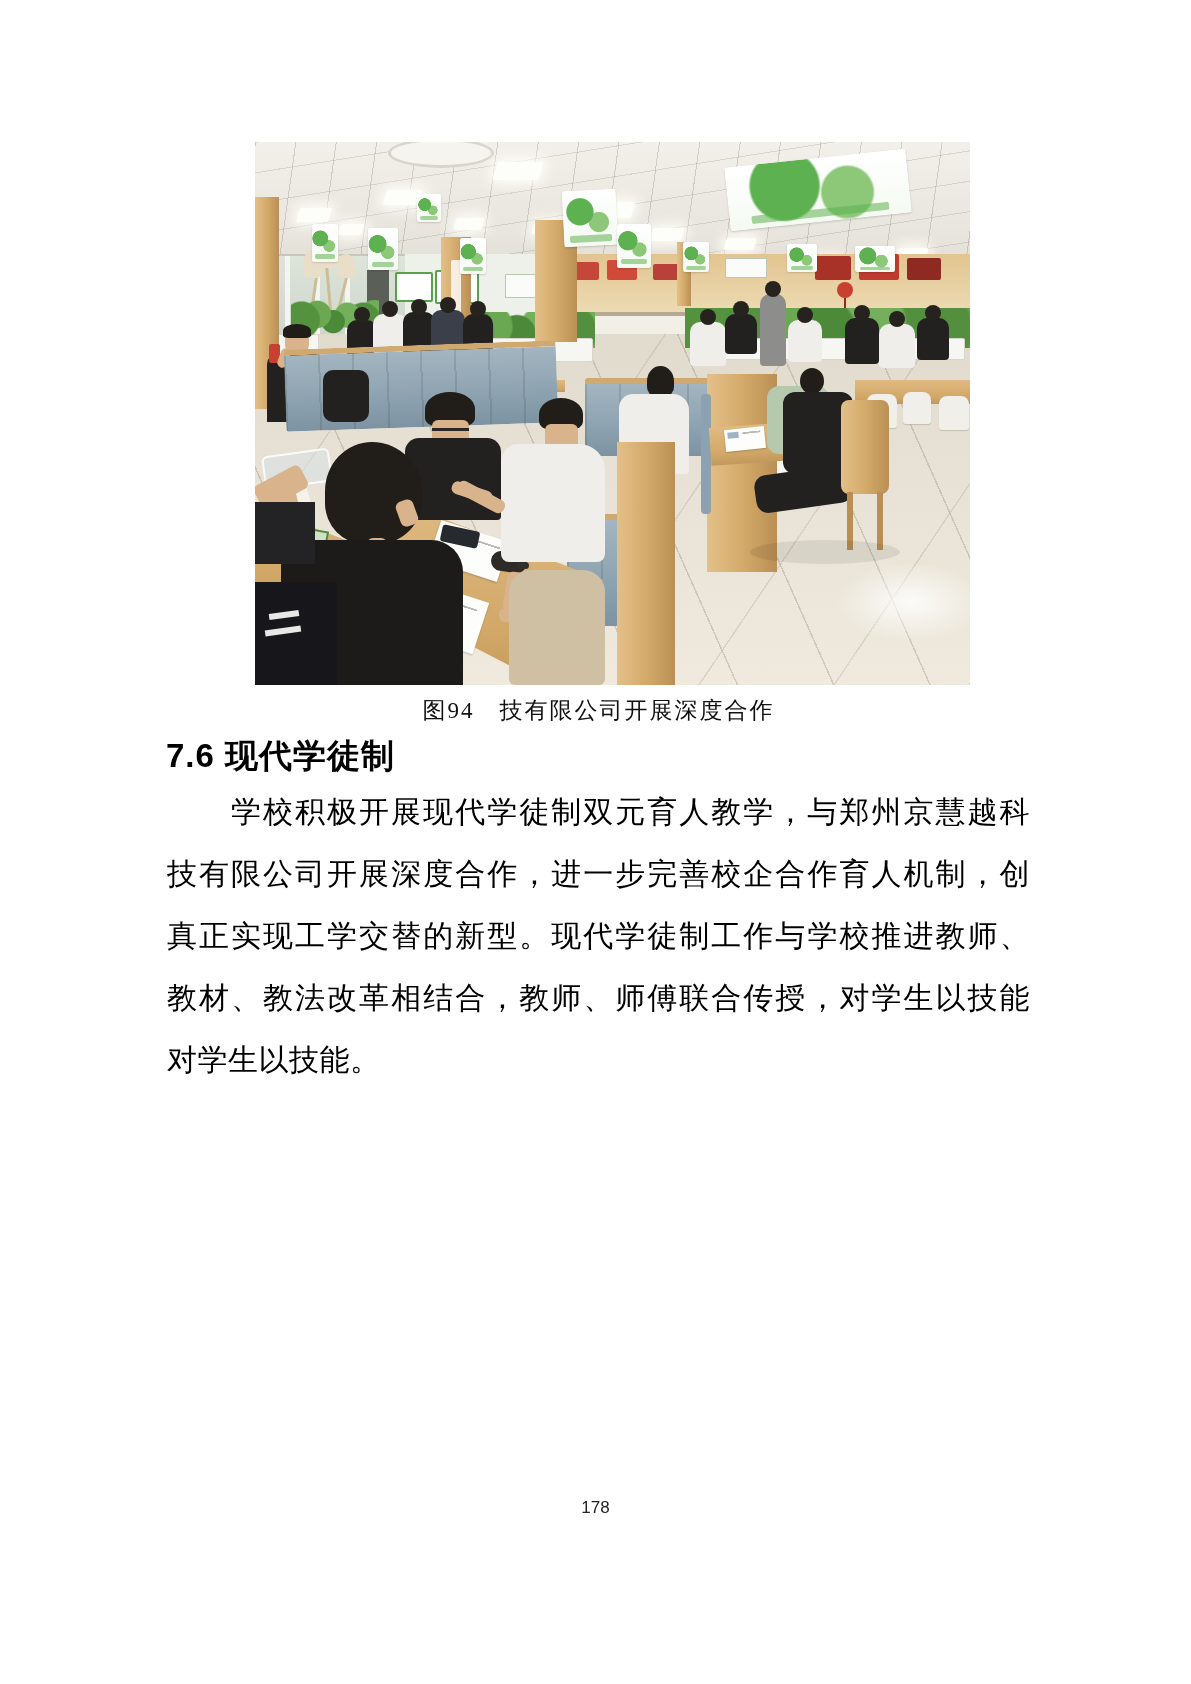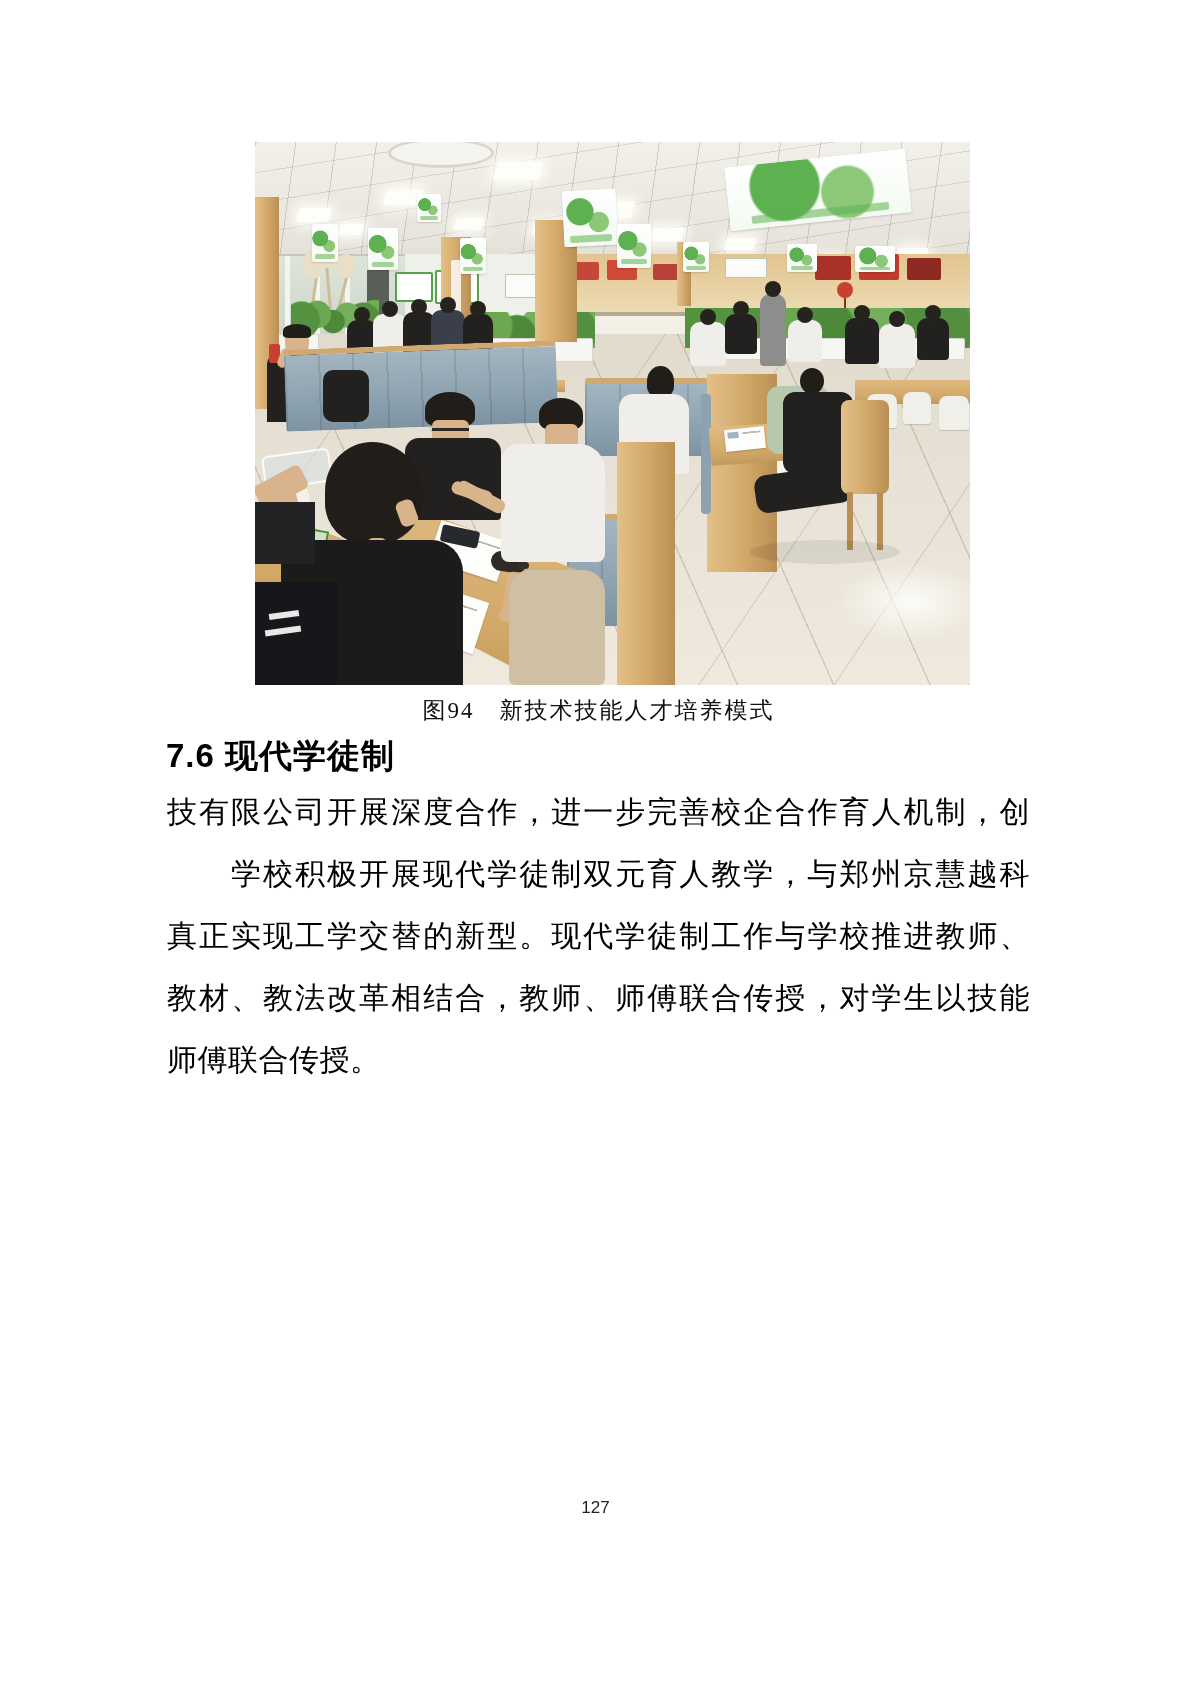--- a/index.html
+++ b/index.html
@@ -246,25 +246,25 @@
   <div class="banner" style="left:57px;top:82px;width:26px;height:38px;"></div>
   <div class="banner" style="left:113px;top:86px;width:30px;height:42px;"></div>
   <div class="banner" style="left:162px;top:52px;width:24px;height:28px;"></div>
   <div class="banner" style="left:205px;top:96px;width:26px;height:36px;"></div>
   <div class="banner" style="left:362px;top:82px;width:34px;height:44px;"></div>
   <div class="banner" style="left:428px;top:100px;width:26px;height:30px;"></div>
   <div class="banner" style="left:532px;top:102px;width:30px;height:28px;"></div>
   <div class="banner" style="left:600px;top:104px;width:40px;height:26px;"></div>
 </div>
 
-<div class="abs caption">图94　新技术技能人才培养模式</div>
+<div class="abs caption">图94　技有限公司开展深度合作</div>
 
 <div class="abs heading">7.6 现代学徒制</div>
 
 <div class="abs para">
+  <div class="pline first">学校积极开展现代学徒制双元育人教学，与郑州京慧越科</div>
   <div class="pline">技有限公司开展深度合作，进一步完善校企合作育人机制，创</div>
-  <div class="pline first">学校积极开展现代学徒制双元育人教学，与郑州京慧越科</div>
   <div class="pline">真正实现工学交替的新型。现代学徒制工作与学校推进教师、</div>
   <div class="pline">教材、教法改革相结合，教师、师傅联合传授，对学生以技能</div>
-  <div class="pline last">师傅联合传授。</div>
+  <div class="pline last">对学生以技能。</div>
 </div>
 
-<div class="abs pagenum">127</div>
+<div class="abs pagenum">178</div>
 
 </body></html>

